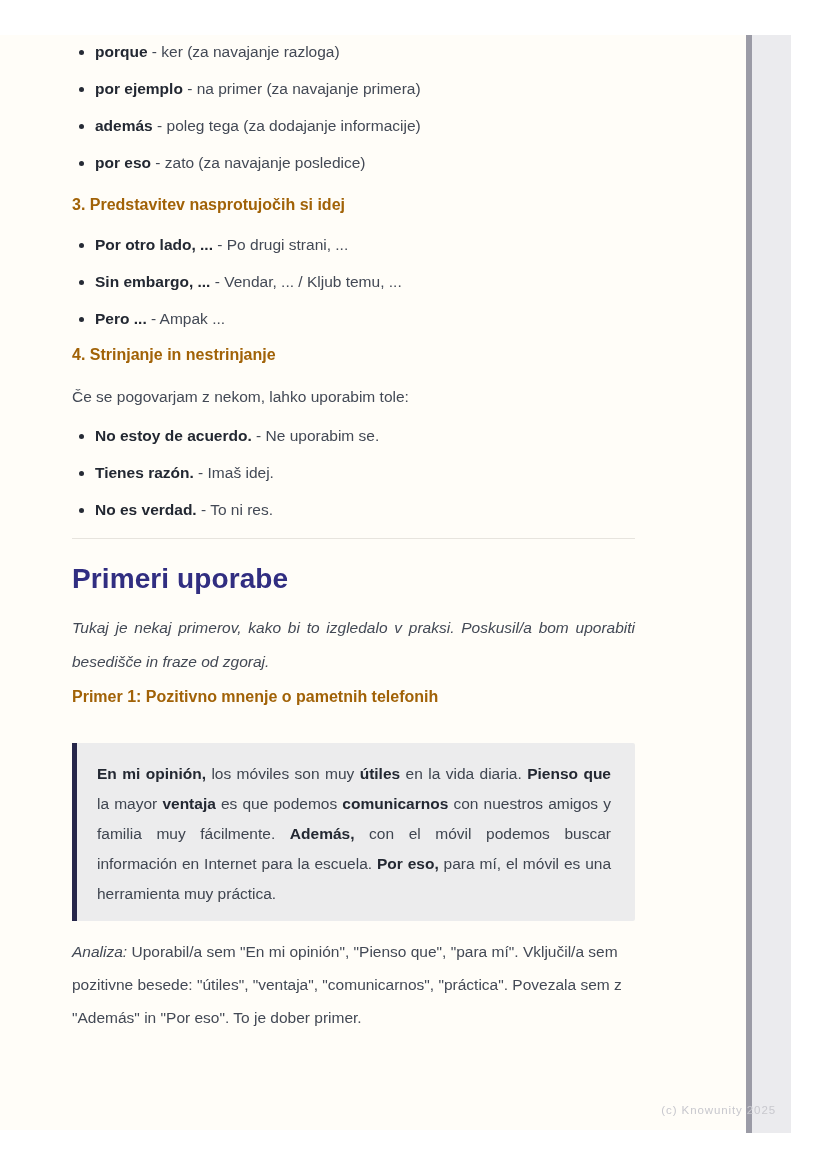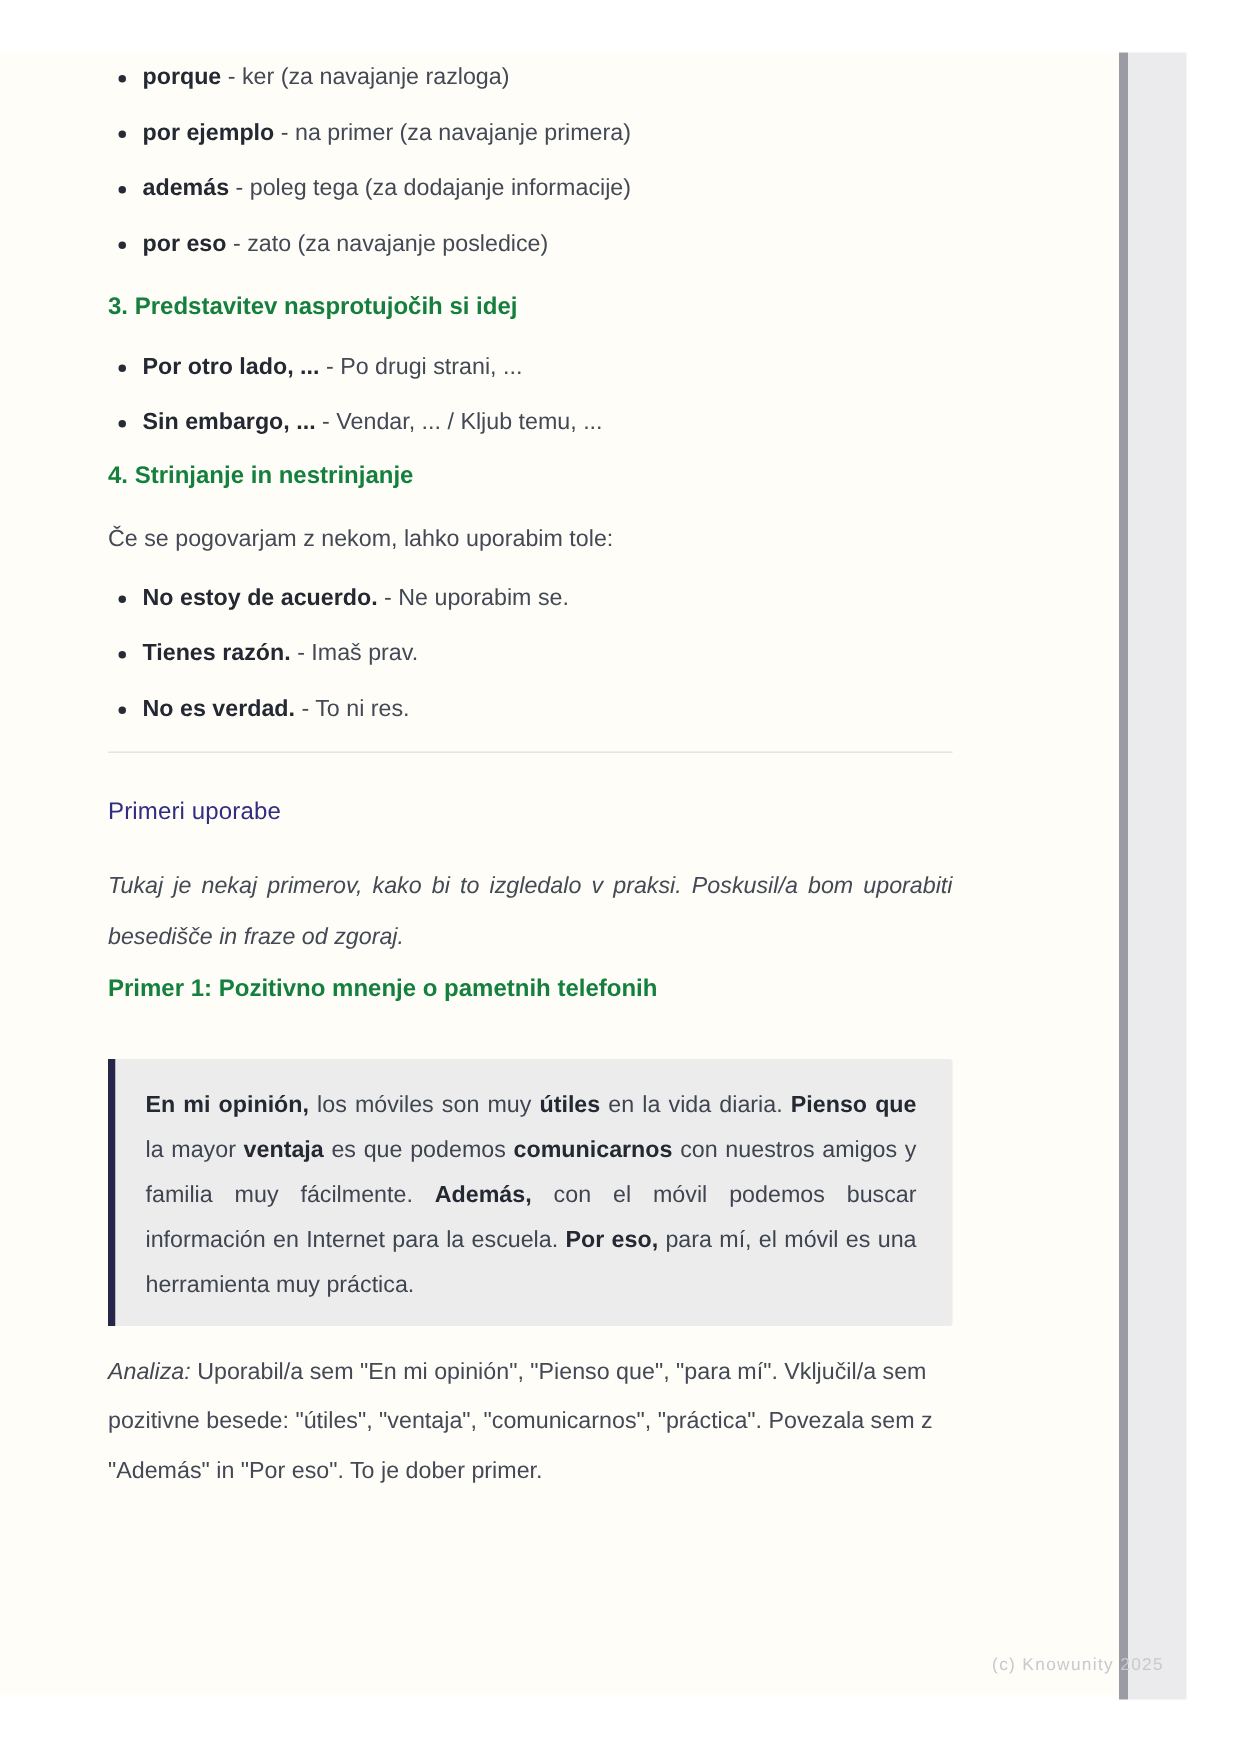--- a/index.html
+++ b/index.html
@@ -44,40 +44,40 @@
     border-radius: 50%;
     background: #262b35;
   }
   strong { font-weight: bold; color: #232832; }
 
   h3 {
     margin: 22px 0 0;
     font-size: 16px;
     line-height: 20px;
     font-weight: bold;
-    color: #15803d;
+    color: #a16207;
   }
   h3.after-list-2 { margin-top: 16px; }
   h3.example { margin-top: 8px; }
 
   p { margin: 16px 0 0; line-height: 23px; }
   p.pre-list { margin-top: 16px; }
   p.pre-list-2 { margin-top: 20px; }
 
   hr.divider {
     border: none;
     border-top: 1px solid #e7e4de;
     margin: 18px 0 0;
   }
 
   h1.accent {
     margin: 26px 0 0;
-    font-size: 16px;
+    font-size: 28px;
     line-height: 28px;
-    font-weight: normal;
+    font-weight: bold;
     color: #312e81;
     letter-spacing: 0.1px;
   }
 
   p.intro {
     margin-top: 18px;
     line-height: 34px;
     text-align: justify;
     font-style: italic;
   }
@@ -131,28 +131,29 @@
         <li><span class="dot"></span><strong>por ejemplo</strong><span> - na primer (za navajanje primera)</span></li>
         <li><span class="dot"></span><strong>además</strong><span> - poleg tega (za dodajanje informacije)</span></li>
         <li><span class="dot"></span><strong>por eso</strong><span> - zato (za navajanje posledice)</span></li>
       </ul>
 
       <h3>3. Predstavitev nasprotujočih si idej</h3>
 
       <ul class="blist">
         <li><span class="dot"></span><strong>Por otro lado, ...</strong><span> - Po drugi strani, ...</span></li>
         <li><span class="dot"></span><strong>Sin embargo, ...</strong><span> - Vendar, ... / Kljub temu, ...</span></li>
+        <li><span class="dot"></span><strong>Pero ...</strong><span> - Ampak ...</span></li>
       </ul>
 
       <h3 class="after-list-2">4. Strinjanje in nestrinjanje</h3>
       <p class="pre-list-2">Če se pogovarjam z nekom, lahko uporabim tole:</p>
 
       <ul class="blist third">
         <li><span class="dot"></span><strong>No estoy de acuerdo.</strong><span> - Ne uporabim se.</span></li>
-        <li><span class="dot"></span><strong>Tienes razón.</strong><span> - Imaš prav.</span></li>
+        <li><span class="dot"></span><strong>Tienes razón.</strong><span> - Imaš idej.</span></li>
         <li><span class="dot"></span><strong>No es verdad.</strong><span> - To ni res.</span></li>
       </ul>
 
       <hr class="divider">
 
       <h1 class="accent">Primeri uporabe</h1>
       <p class="intro">Tukaj je nekaj primerov, kako bi to izgledalo v praksi. Poskusil/a bom uporabiti besedišče in fraze od zgoraj.</p>
 
       <h3 class="example">Primer 1: Pozitivno mnenje o pametnih telefonih</h3>
 

